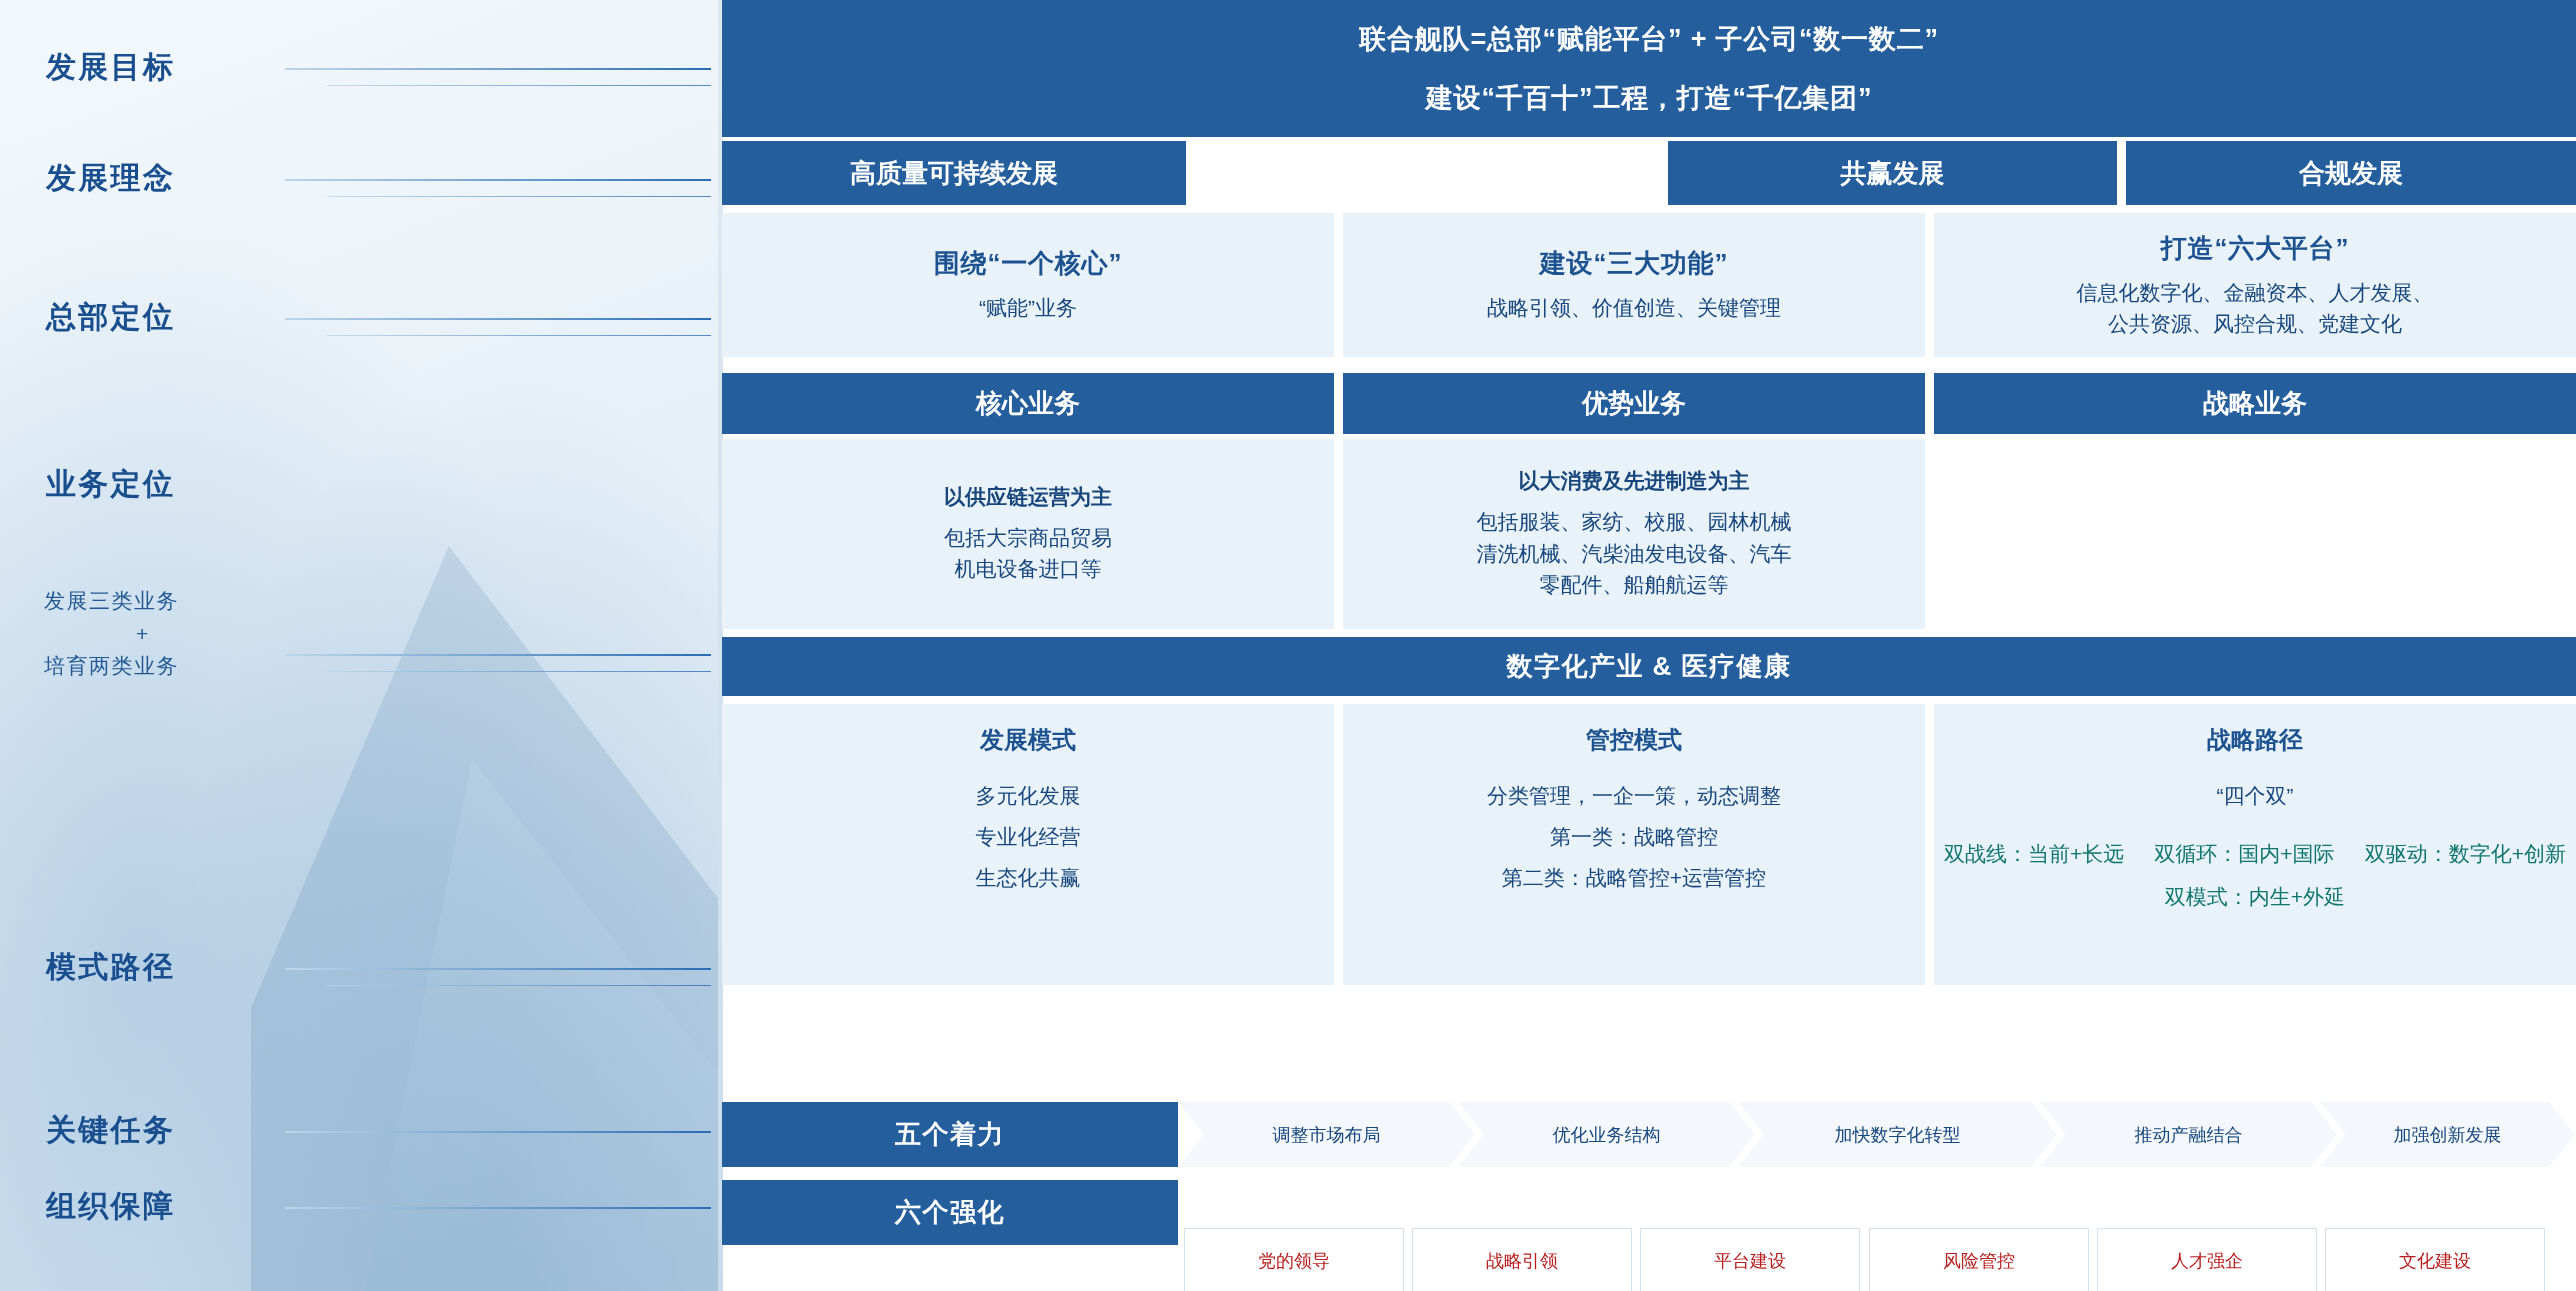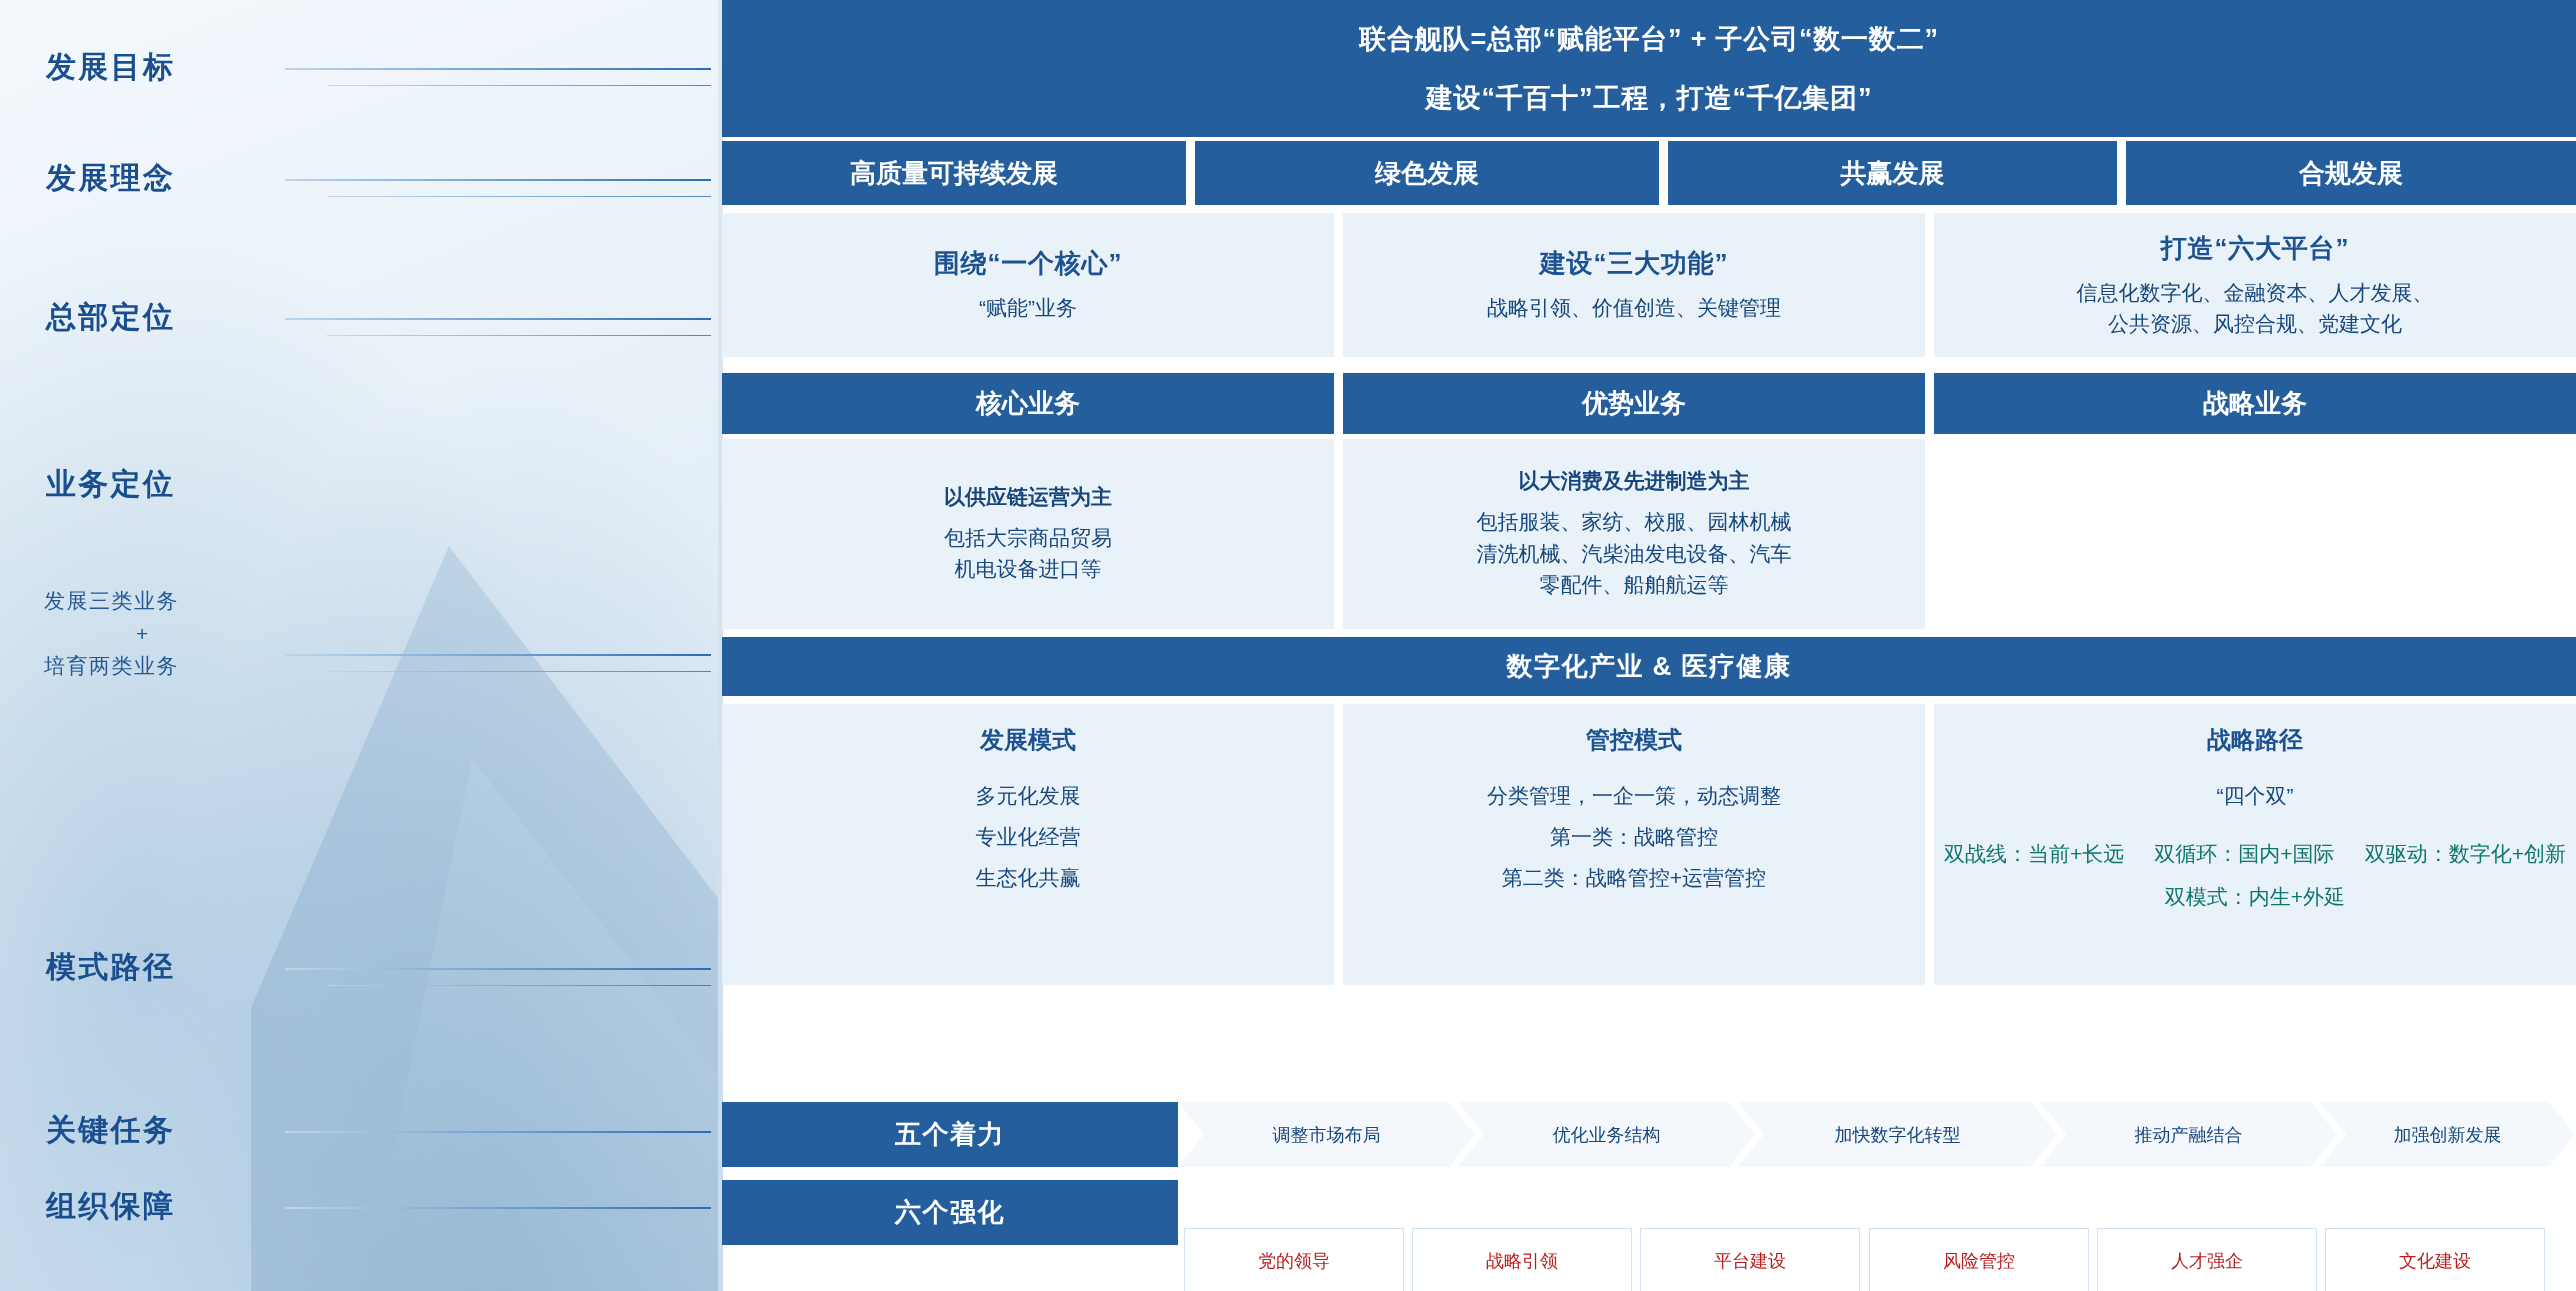--- a/index.html
+++ b/index.html
@@ -176,23 +176,20 @@
   <div class="diagram">
 
     <div class="band blue goal">
       <div class="line">联合舰队=总部“赋能平台” + 子公司“数一数二”</div>
       <div class="line">建设“千百十”工程，打造“千亿集团”</div>
     </div>
 
     <div class="band blue concept" style="left:0;width:464px;">
         <span>高质量可持续发展</span>
       </div>
-    <div class="band blue concept" style="left:473px;width:464px;">
-        <span>绿色发展</span>
-      </div>
     <div class="band blue concept" style="left:946px;width:449px;">
         <span>共赢发展</span>
       </div>
     <div class="band blue concept" style="left:1404px;width:450px;">
         <span>合规发展</span>
       </div>
 
     <div class="hq-card" style="left:0;width:612px;">
       <div class="hq-title">围绕“一个核心”</div>
       <div class="hq-text">“赋能”业务</div>

